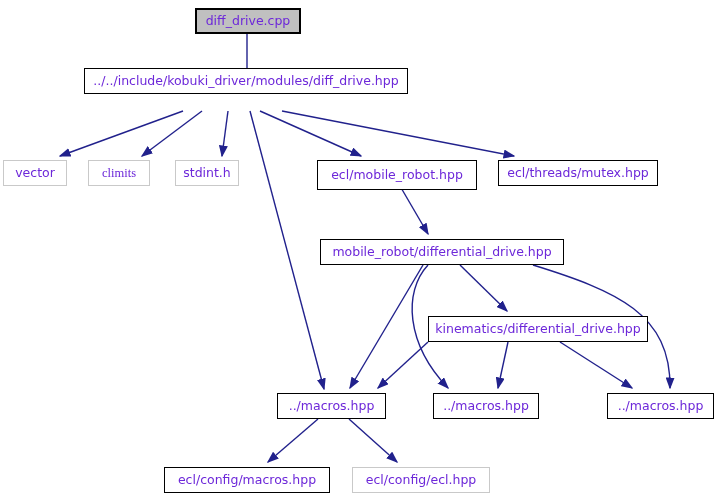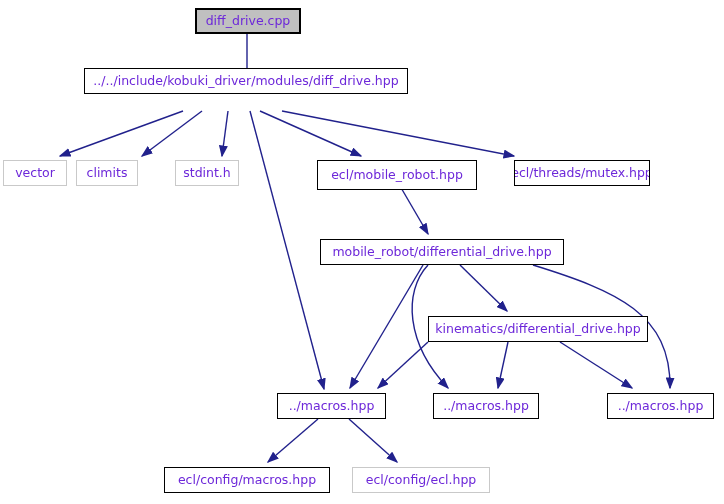--- a/index.html
+++ b/index.html
@@ -80,24 +80,24 @@
         <path class="edge" d="M508,342 L498,388" stroke="#21218c" marker-end="url(#arrowhead)"></path>
         <path class="edge" d="M560,342 L632,388" stroke="#21218c" marker-end="url(#arrowhead)"></path>
         <path class="edge" d="M318,419 L268,462" stroke="#21218c" marker-end="url(#arrowhead)"></path>
         <path class="edge" d="M349,419 L397,462" stroke="#21218c" marker-end="url(#arrowhead)"></path>
       </g>
   </svg>
   <div id="node-layer">
       <div class="node current" style="left: 195px; top: 8px; width: 106px; height: 26px;">diff_drive.cpp</div>
       <div class="node linked" style="left: 84px; top: 68px; width: 324px; height: 26px;">../../include/kobuki_driver/modules/diff_drive.hpp</div>
       <div class="node external" style="left: 3px; top: 160px; width: 64px; height: 26px;">vector</div>
-      <div class="node external" style="left: 76px; top: 160px; width: 62px; height: 26px;">climits</div>
+      <div class="node external" style="left: 88px; top: 160px; width: 62px; height: 26px; font-family: Liberation Serif, serif;">climits</div>
       <div class="node external" style="left: 175px; top: 160px; width: 64px; height: 26px;">stdint.h</div>
       <div class="node linked" style="left: 317px; top: 160px; width: 160px; height: 30px;">ecl/mobile_robot.hpp</div>
-      <div class="node linked" style="left: 498px; top: 160px; width: 136px; height: 26px; margin-left: 16px;">ecl/threads/mutex.hpp</div>
+      <div class="node linked" style="left: 498px; top: 160px; width: 160px; height: 26px;">ecl/threads/mutex.hpp</div>
       <div class="node linked" style="left: 320px; top: 239px; width: 244px; height: 26px;">mobile_robot/differential_drive.hpp</div>
       <div class="node linked" style="left: 428px; top: 316px; width: 220px; height: 26px;">kinematics/differential_drive.hpp</div>
       <div class="node linked" style="left: 277px; top: 393px; width: 109px; height: 26px;">../macros.hpp</div>
       <div class="node linked" style="left: 433px; top: 393px; width: 106px; height: 26px;">../macros.hpp</div>
       <div class="node linked" style="left: 607px; top: 393px; width: 107px; height: 26px;">../macros.hpp</div>
       <div class="node linked" style="left: 164px; top: 467px; width: 166px; height: 26px;">ecl/config/macros.hpp</div>
       <div class="node external" style="left: 352px; top: 467px; width: 138px; height: 26px;">ecl/config/ecl.hpp</div>
     </div>
 </div>
 

